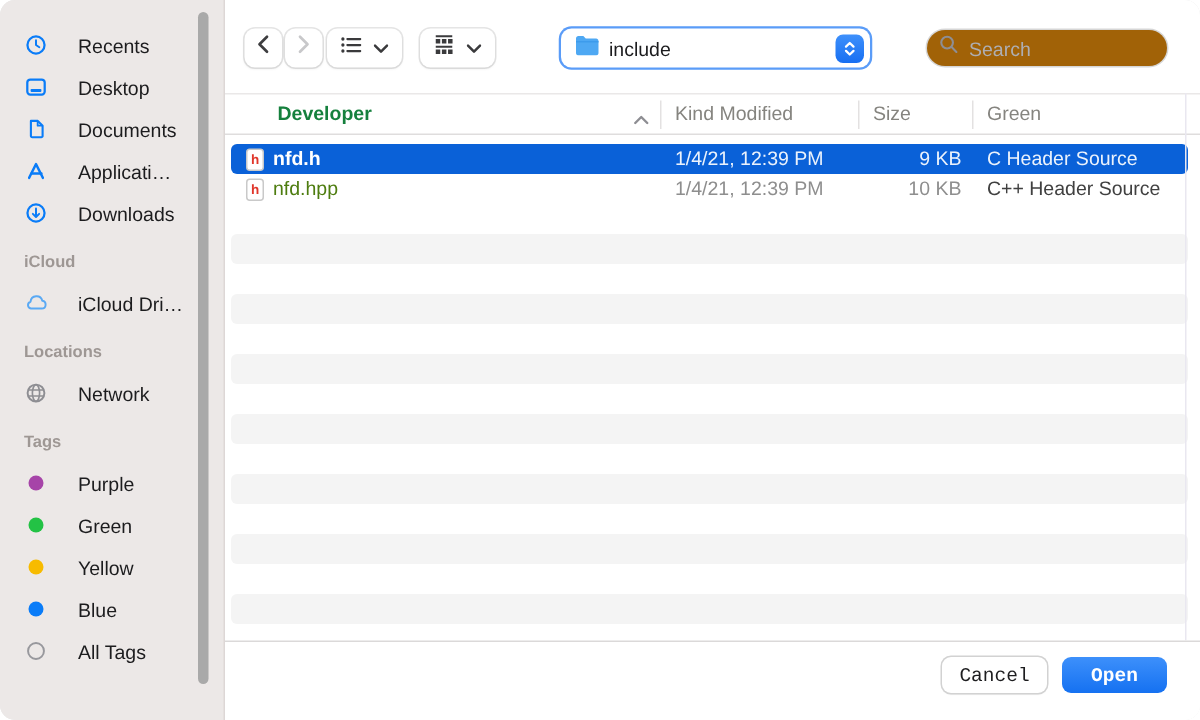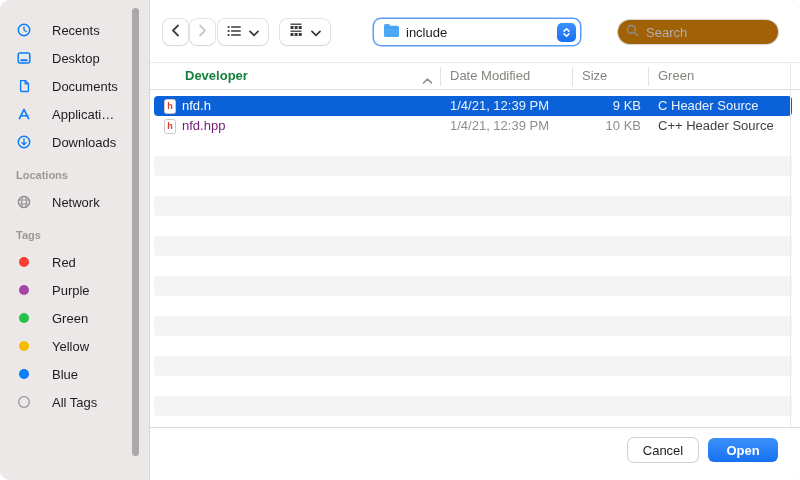--- a/index.html
+++ b/index.html
@@ -41,30 +41,30 @@
   .colsep{position:absolute;top:4px;width:1px;height:19px;background:#E3E1E1;}
 
   
   .list{position:absolute;left:0;top:90px;width:650px;height:337px;background:#fff;overflow:hidden;}
   .row{position:absolute;left:4px;width:638px;height:20px;border-radius:4px;}
   .row.sel{background:#0A61D8;}
   .row.alt{background:#F4F4F4;}
   .cell{position:absolute;top:0;height:20px;line-height:20px;font-size:13px;white-space:nowrap;}
   .c-icon{left:10px;top:2.5px;width:12px;height:15px;background:#fff;border:1px solid #C9C9C9;border-radius:2.5px;box-sizing:border-box;display:flex;align-items:center;justify-content:center;}
   .c-icon span{font-size:9px;font-weight:700;color:#E0362B;line-height:1;}
-  .c-name{left:28px;color:#701a75;}
+  .c-name{left:28px;color:#4d7c0f;}
   .c-date{left:296px;color:#8E8E8E;}
   .c-size{left:300px;width:187px;text-align:right;color:#8E8E8E;}
   .c-kind{left:504px;color:#404040;}
-  .row.sel .c-name{color:#fff;font-weight:400;}
+  .row.sel .c-name{color:#fff;font-weight:700;}
   .row.sel .c-date,.row.sel .c-size,.row.sel .c-kind{color:rgba(255,255,255,.92);}
   .edge-line{position:absolute;left:640px;top:62px;width:1px;height:365px;background:#E9E7F0;}
 
   
-  .footer{position:absolute;left:0;top:427px;width:650px;height:53px;background:#fff;border-top:1px solid #DBD9D9;box-sizing:border-box;}
+  .footer{position:absolute;left:0;top:427px;width:650px;height:53px;background:#fff;border-top:1px solid #DBD9D9;box-sizing:border-box;font-family:Liberation Mono, monospace;}
   .btn{position:absolute;top:10px;height:24px;width:70px;border-radius:6px;font-size:13px;display:flex;align-items:center;justify-content:center;cursor:default;}
   .btn-cancel{left:478px;background:#fff;box-shadow:0 0 0 1px #D2D2D2,0 1px 1px rgba(0,0,0,.05);color:#1D1D1F;}
   .btn-open{left:558px;background:linear-gradient(#3D90FB,#1571F1);color:#fff;font-weight:700;}
 </style>
 </head>
 <body>
 
 <div class="window">
 
   <div class="sidebar">
@@ -110,43 +110,48 @@
         <span class="ic">
           <svg width="16" height="16" viewBox="0 0 16 16" fill="none">
               <circle cx="8" cy="8" r="5.7" stroke="#0A7CF8" stroke-width="1.5"></circle>
               <path d="M8 5v5.4M5.9 8.6 8 10.7l2.1-2.1" stroke="#0A7CF8" stroke-width="1.3" stroke-linecap="round" stroke-linejoin="round"></path>
             </svg>
         </span>
         <span class="lbl">Downloads</span>
       </div>
     </div>
 
+    <div class="sb-section">
+      <div class="sb-title">iCloud</div>
+      <div class="sb-item">
+        <span class="ic">
+          <svg width="17" height="16" viewBox="0 0 17 16" fill="none">
+              <path d="M4.6 11.7h7.2a2.6 2.6 0 0 0 .4-5.17 4 4 0 0 0-7.85.6 2.35 2.35 0 0 0 .25 4.57Z" stroke="#5AA9F4" stroke-width="1.3" stroke-linejoin="round"></path>
+            </svg>
+        </span>
+        <span class="lbl">iCloud Dri…</span>
+      </div>
+    </div>
 
     <div class="sb-section">
       <div class="sb-title">Locations</div>
       <div class="sb-item">
         <span class="ic">
           <svg width="16" height="16" viewBox="0 0 16 16" fill="none">
               <circle cx="8" cy="8" r="5.6" stroke="#8E8E93" stroke-width="1.3"></circle>
               <ellipse cx="8" cy="8" rx="2.4" ry="5.6" stroke="#8E8E93" stroke-width="1.1"></ellipse>
               <path d="M2.8 6h10.4M2.8 10h10.4" stroke="#8E8E93" stroke-width="1.1"></path>
             </svg>
         </span>
         <span class="lbl">Network</span>
       </div>
     </div>
 
     <div class="sb-section">
       <div class="sb-title">Tags</div>
-      <div class="sb-item">
-        <span class="ic">
-            <span class="tag-dot" style="background: rgb(251, 62, 48);"></span>
-          </span>
-        <span class="lbl">Red</span>
-      </div>
       <div class="sb-item">
         <span class="ic">
             <span class="tag-dot" style="background: rgb(166, 68, 168);"></span>
           </span>
         <span class="lbl">Purple</span>
       </div>
       <div class="sb-item">
         <span class="ic">
             <span class="tag-dot" style="background: rgb(35, 194, 69);"></span>
           </span>
@@ -257,21 +262,21 @@
     </div>
 
     <div class="cols">
       <div class="col-h col-name">Developer</div>
       <span class="sortcaret">
         <svg width="11" height="8" viewBox="0 0 11 8" fill="none">
             <path d="M1.5 6 5.5 2l4 4" stroke="#8E8E93" stroke-width="1.6" stroke-linecap="round" stroke-linejoin="round"></path>
           </svg>
       </span>
       <div class="colsep" style="left:290px"></div>
-      <div class="col-h col-date">Date Modified</div>
+      <div class="col-h col-date">Kind Modified</div>
       <div class="colsep" style="left:422px"></div>
       <div class="col-h col-size">Size</div>
       <div class="colsep" style="left:498px"></div>
       <div class="col-h col-kind">Green</div>
     </div>
 
     <div class="list">
 
       <div class="row sel" style="top:6px">
         <span class="cell c-icon">

